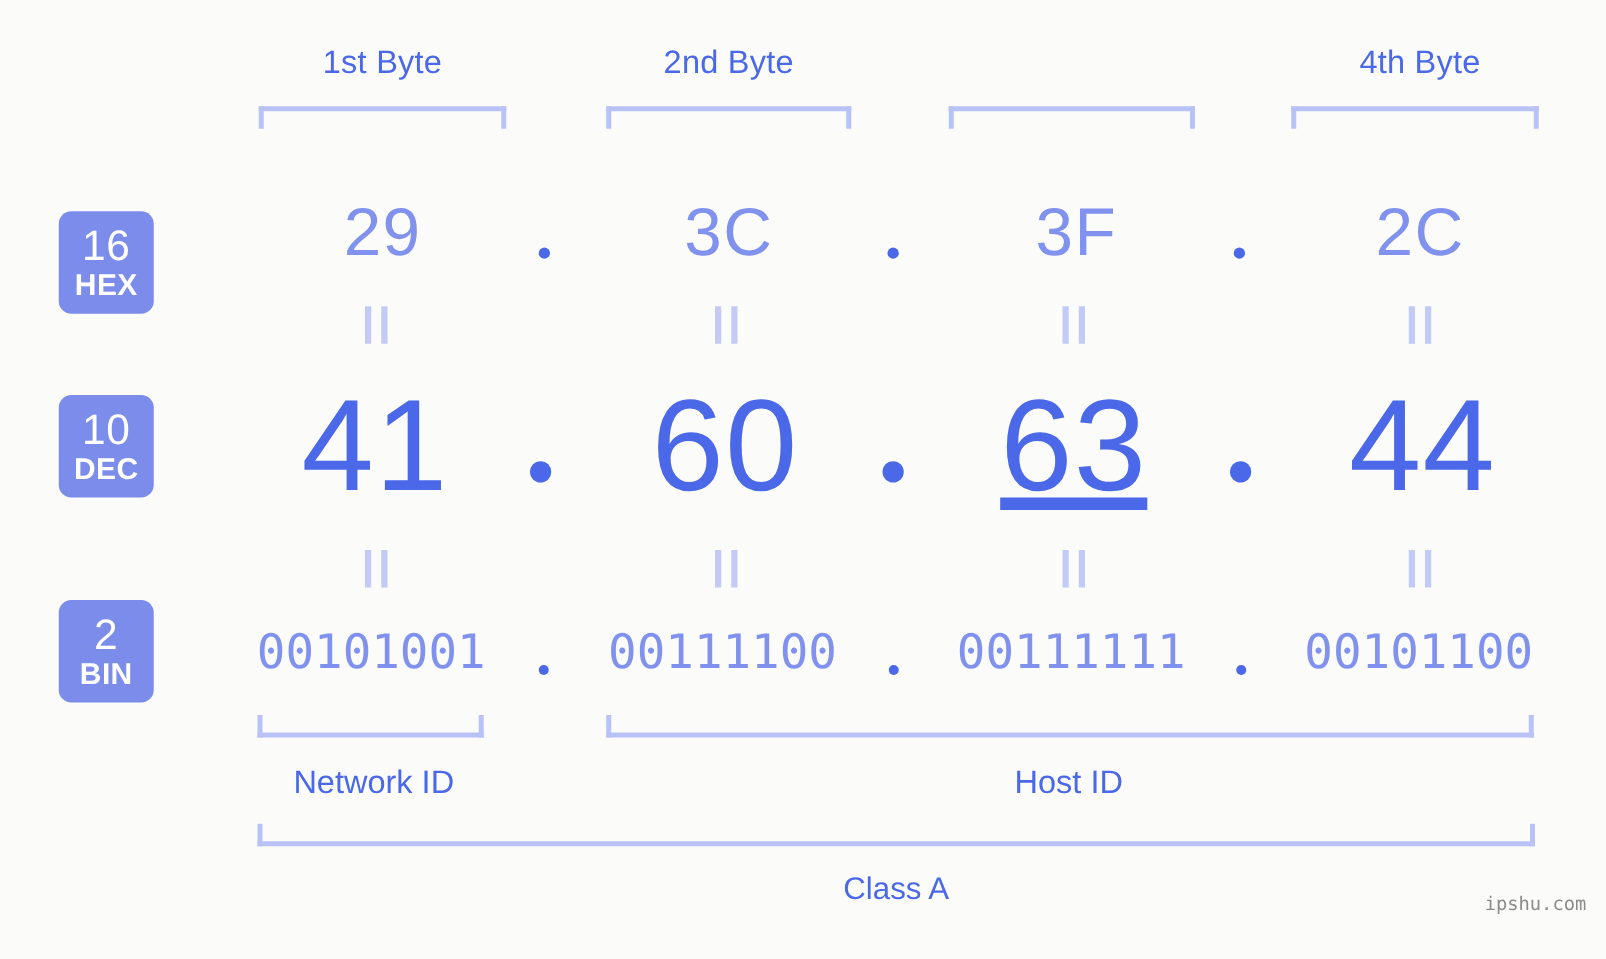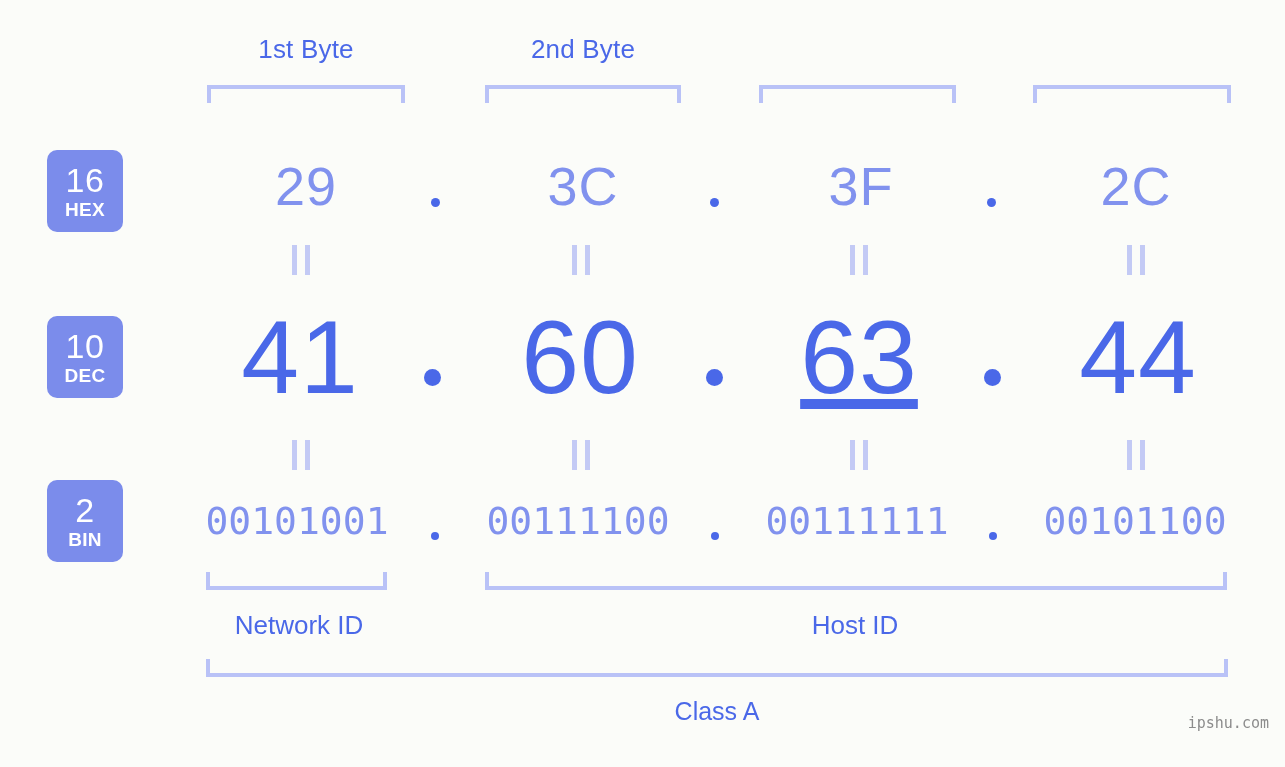--- a/index.html
+++ b/index.html
@@ -33,26 +33,26 @@
     align-items: center;
     justify-content: center;
     line-height: 1;
   }
   .badge .num {
     font-size: 34px;
     font-weight: 400;
     letter-spacing: 0.5px;
   }
   .badge .abbr {
-    font-size: 19px;
+    font-size: 24px;
     font-weight: 600;
     margin-top: 3px;
     letter-spacing: 0.3px;
   }
-  #badge-hex { left: 47px; top: 150px; }
+  #badge-hex { left: 47px; top: 169px; }
   #badge-dec { left: 47px; top: 316px; }
   #badge-bin { left: 47px; top: 480px; }
 
   
   .byte-label {
     position: absolute;
     top: 34px;
     width: 260px;
     text-align: center;
     font-size: 26px;
@@ -154,20 +154,21 @@
     margin-left: 16px;
   }
 </style>
 </head>
 <body>
 
 <div id="stage">
 
   <div class="byte-label" style="left:176px;">1st Byte</div>
   <div class="byte-label" style="left:453px;">2nd Byte</div>
+  <div class="byte-label" style="left:1006px;">4th Byte</div>
 
   <div class="bracket" style="left:207px; top:85px; width:198px;"></div>
   <div class="bracket" style="left:485px; top:85px; width:196px;"></div>
   <div class="bracket" style="left:759px; top:85px; width:197px;"></div>
   <div class="bracket" style="left:1033px; top:85px; width:198px;"></div>
 
   <div class="badge" id="badge-hex">
     <span class="num">16</span>
     <span class="abbr">HEX</span>
   </div>

